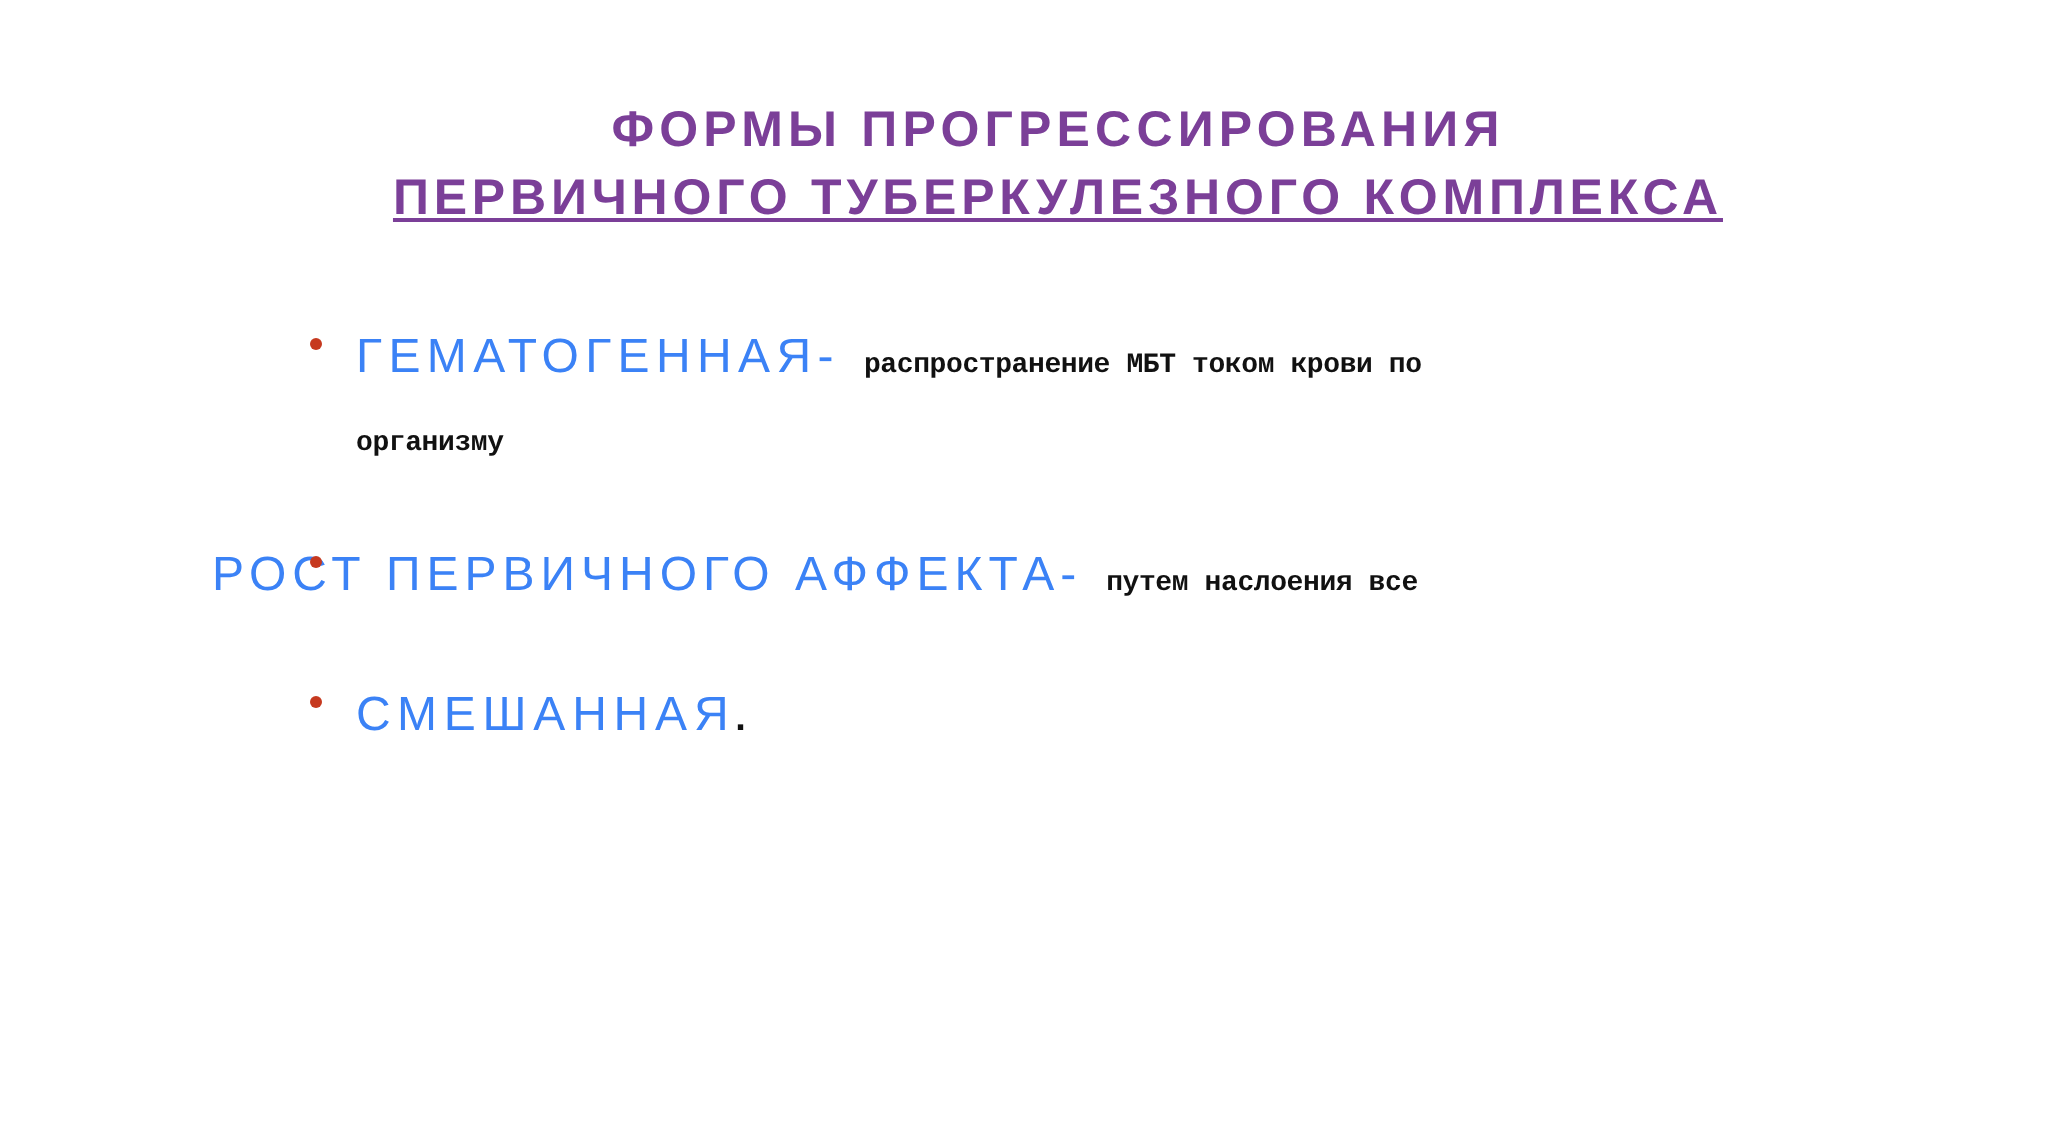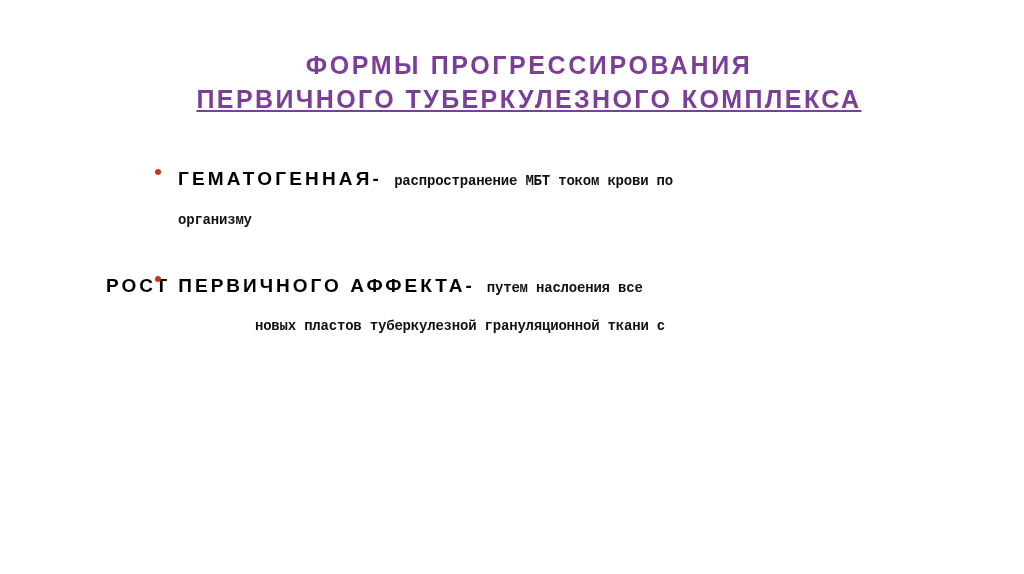--- a/index.html
+++ b/index.html
@@ -74,23 +74,23 @@
     position: absolute;
     left: 155px;
     top: 9px;
     width: 6px;
     height: 6px;
     border-radius: 50%;
     background: #C6391F;
   }
 
   .bullet-head {
-    color: #000000;
-    font-weight: bold;
-    font-size: 19px;
+    color: #3b82f6;
+    font-weight: normal;
+    font-size: 24px;
     letter-spacing: 3.1px;
     white-space: nowrap;
   }
 
   .bullet-body {
     color: #111111;
     font-weight: bold;
     font-size: 14px;
     letter-spacing: -0.2px;
     font-family: Liberation Mono, monospace;
@@ -143,19 +143,24 @@
         <span class="bullet-head">ГЕМАТОГЕННАЯ-</span><span class="gap-pad"></span><span class="bullet-body">распространение МБТ током крови по</span>
         <span class="bullet-body wrap-center">организму</span>
       </span>
     </div>
 
 
     <div class="bullet-item item-3">
       <span class="bullet-dot"></span>
       <span class="bullet-row">
         <span class="bullet-head">РОСТ ПЕРВИЧНОГО АФФЕКТА-</span><span class="gap-pad"></span><span class="bullet-body">путем наслоения все</span>
-        <span class="bullet-body wrap-center">новых пластов туберкулезной грануляционной ткани с</span>
       </span>
     </div>
 
+    <div class="bullet-item item-4">
+      <span class="bullet-dot"></span>
+      <span class="bullet-row">
+        <span class="bullet-head">СМЕШАННАЯ</span><span class="bullet-tail">.</span>
+      </span>
+    </div>
 
   </div>
 </div>
 
 </body></html>

